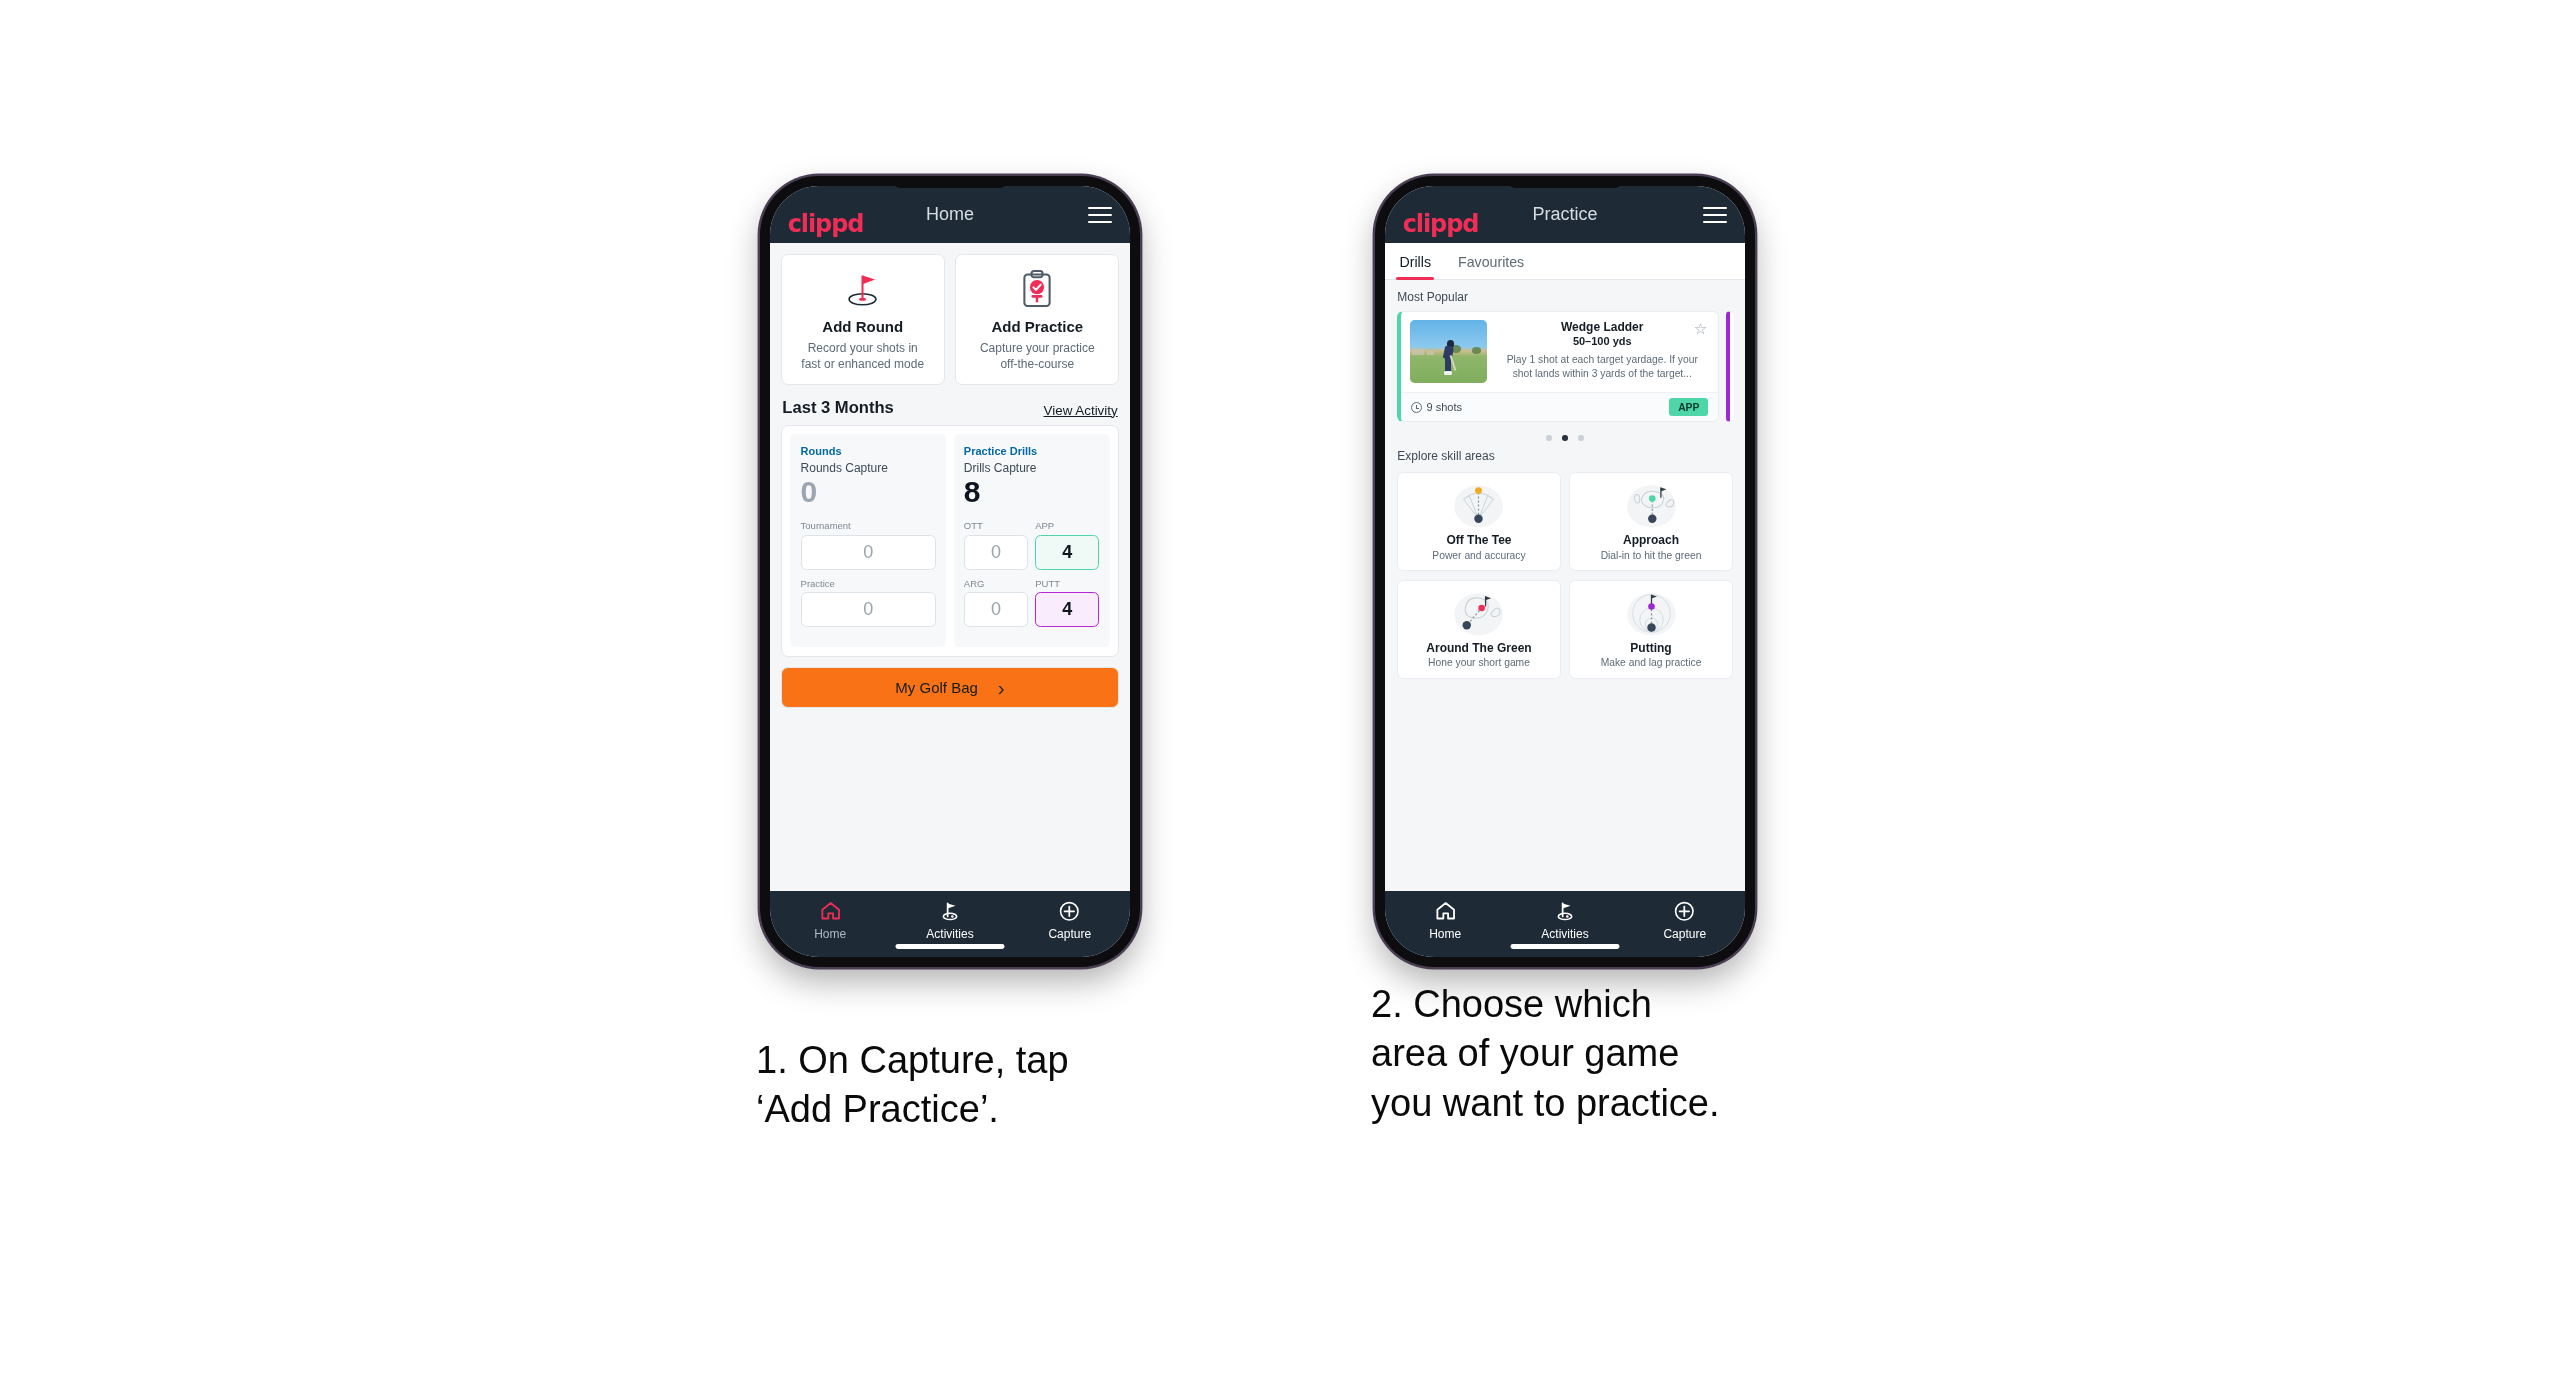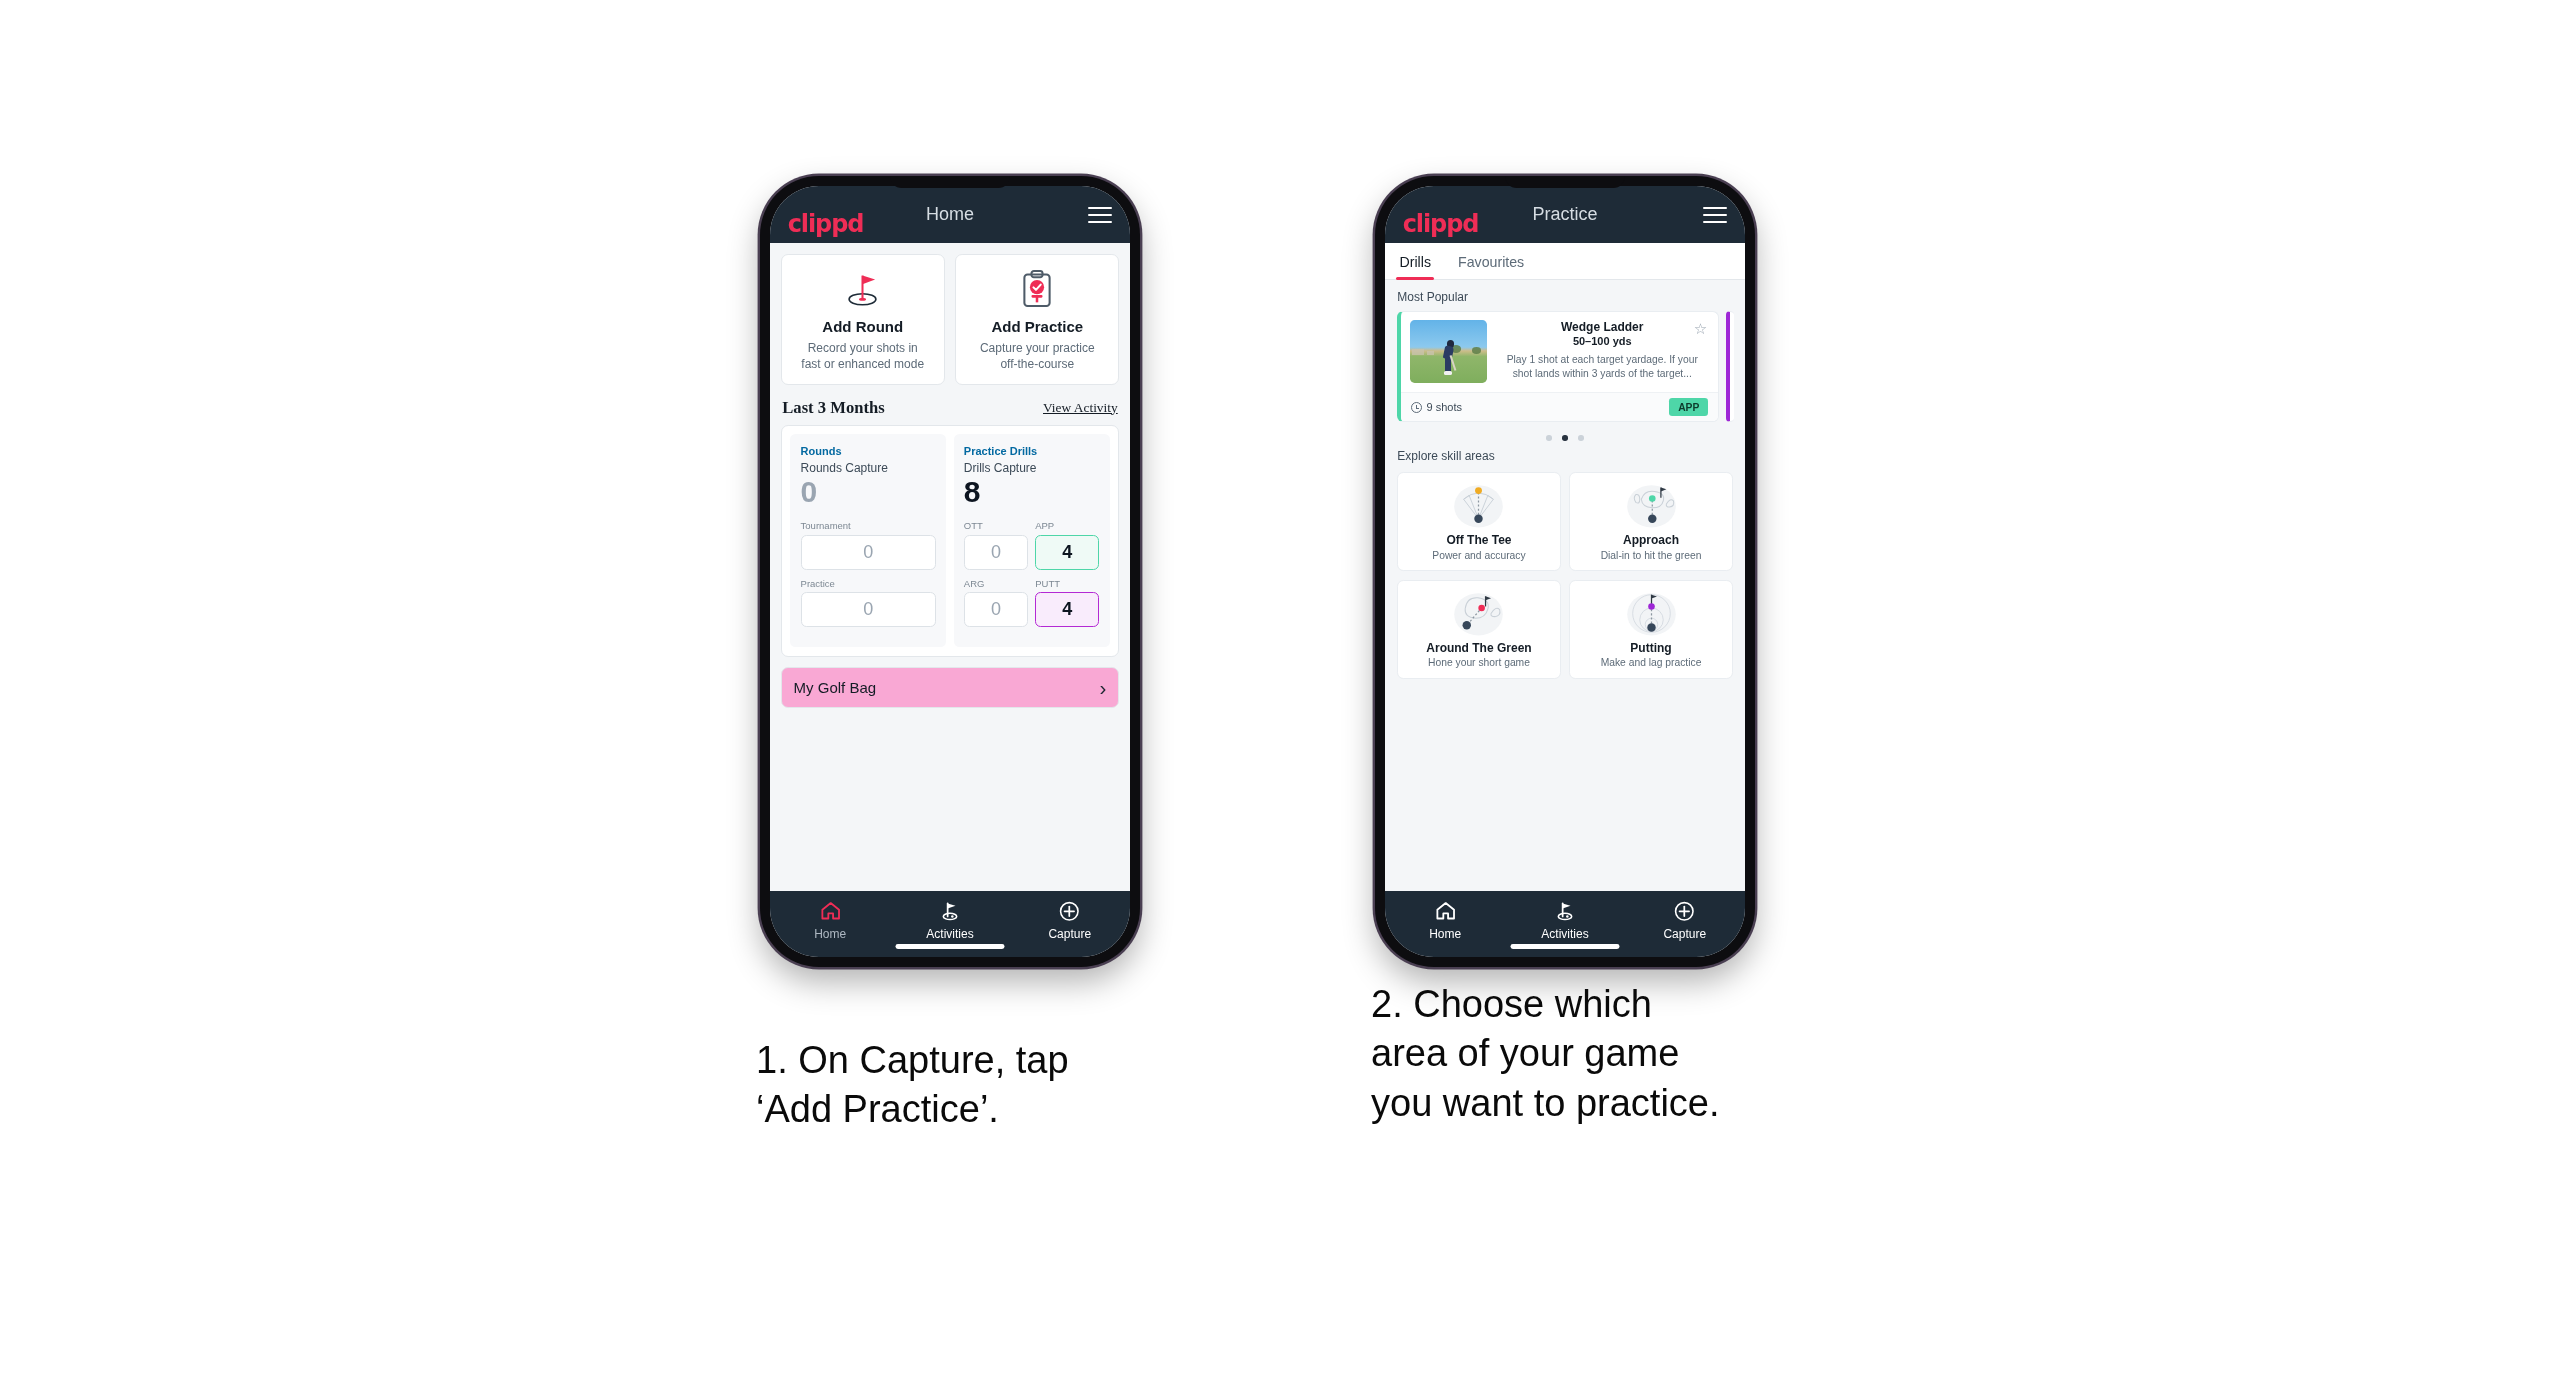--- a/index.html
+++ b/index.html
@@ -62,23 +62,22 @@
   .quick-row { display: flex; gap: 10.3px; padding: 11px 10.3px 0 10.3px; }
   .quick-card {
     flex: 1; background: #ffffff; border: 0.8px solid #e3e7eb; border-radius: 7.1px;
     padding: 12.7px 6.3px 11px; text-align: center;
   }
   .quick-icon { height: 43px; display: flex; align-items: center; justify-content: center; margin-bottom: 7.1px; }
   .quick-title { font-size: 15px; font-weight: bold; color: #141c25; margin-bottom: 4.7px; }
   .quick-desc { font-size: 12px; color: #5d6b78; line-height: 1.38; }
 
   .section-head {
-    display: flex; align-items: center; justify-content: space-between;
+    display: flex; align-items: flex-end; justify-content: space-between;
     padding: 12.7px 12px 7.1px 12px;
-    font-family: Liberation Serif, serif;
   }
   .section-title { font-size: 16.6px; font-weight: bold; color: #141c25; }
   .section-link { font-size: 13.4px; color: #141c25; text-decoration: underline; }
 
   .stats-card {
     margin: 0 10.3px; background: #ffffff; border: 0.8px solid #e3e7eb;
     border-radius: 7.1px; padding: 8.7px; display: flex; gap: 0;
   }
   .stats-col { flex: 1; background: #f7f8fa; border-radius: 5.5px; padding: 10.3px 10.3px 12.7px; }
   .stats-col + .stats-col { margin-left: 7.1px; }
@@ -94,23 +93,23 @@
     height: 35px; display: flex; align-items: center; justify-content: center;
     font-size: 18px; color: #9aa5b1; margin-bottom: 8px;
   }
   .field-box.filled { color: #0d1520; font-weight: bold; }
   .field-box.green { border-color: #4ed6a8; background: #effaf6; }
   .field-box.purple { border-color: #b429d4; background: #f9ecfc; }
   .duo { display: flex; gap: 7.1px; }
   .duo > div { flex: 1; }
 
   .bag-row {
-    margin: 10.3px 10.3px 0; background: #f9a8d4; border: 0.8px solid #e3e7eb;
+    margin: 10.3px 10.3px 0; background: #f97316; border: 0.8px solid #e3e7eb;
     border-radius: 7.1px; height: 41px; display: flex; align-items: center;
-    justify-content: space-between; padding: 0 12px; gap: 20px;
+    justify-content: center; padding: 0 12px; gap: 20px;
   }
   .bag-label { font-size: 15px; color: #141c25; }
   .chev { font-size: 20.6px; color: #1b2530; font-weight: 300; line-height: 1; }
 
   
   .bottomnav {
     flex: 0 0 66px; background: #1e2b37;
     display: flex; align-items: flex-start; padding-top: 8.7px; position: relative;
   }
   .nav-item { flex: 1; text-align: center; }

